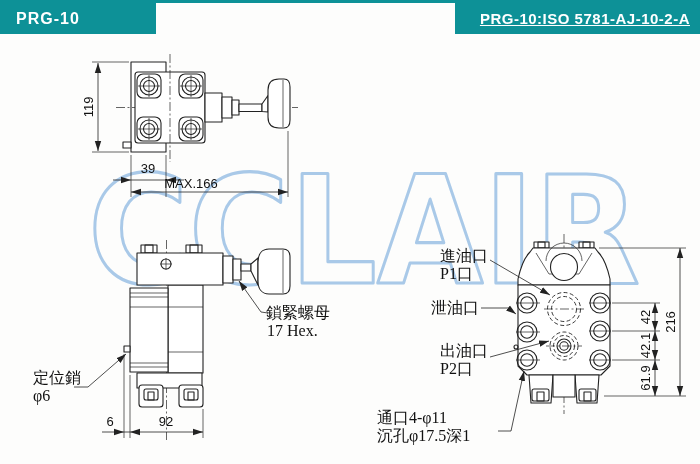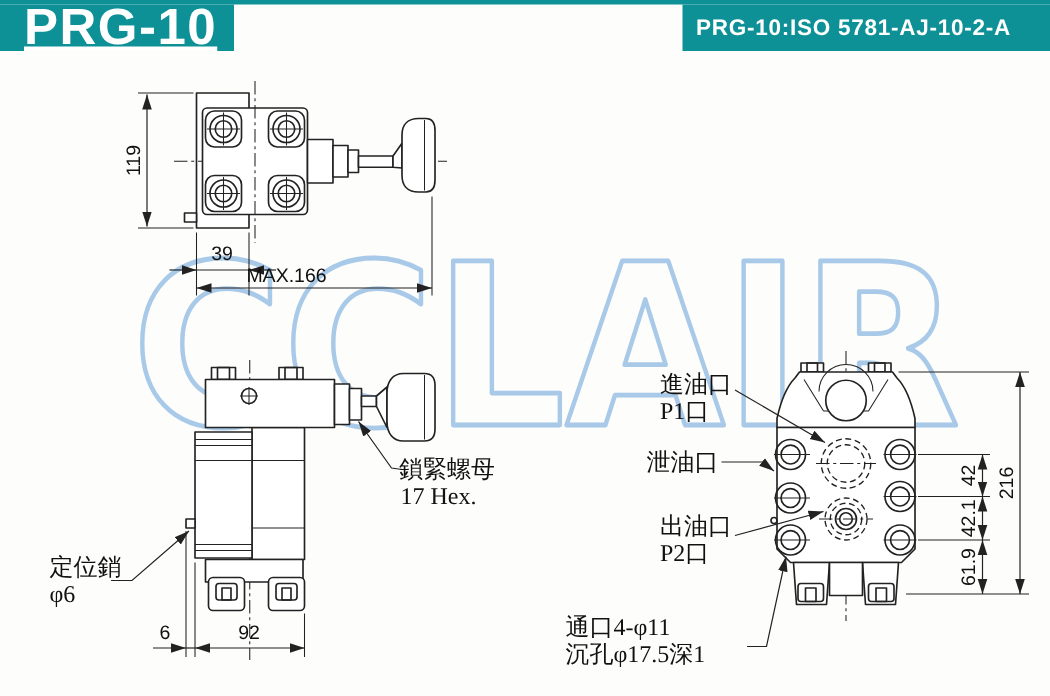--- a/index.html
+++ b/index.html
@@ -2,22 +2,22 @@
 <html style="--teal: #0d9197; --watermark-blue: #a9c9e8; --line: #222222;"><head>
 <meta charset="utf-8">
 <style>
   html,body{margin:0;padding:0;background:#e8e8e8;}
   #page{position:relative;width:700px;height:464px;background:#fdfdfc;overflow:hidden;
         font-family:"Liberation Sans",sans-serif;}
   #top-strip{position:absolute;left:0;top:0;width:700px;height:3px;background:var(--teal,#0d9197);}
   .banner{position:absolute;top:3px;height:31px;background:var(--teal,#0d9197);color:#fff;
           display:flex;align-items:center;}
   #banner-left{left:0;width:156px;padding-left:16px;box-sizing:border-box;}
-  #banner-left span{font-size:34px;font-weight:bold;letter-spacing:1px;text-decoration:underline;}
-  #banner-right{left:455px;width:245px;justify-content:flex-end;padding-right:26px;box-sizing:border-box;}
+  #banner-left span{font-size:16px;font-weight:bold;letter-spacing:1px;}
+  #banner-right{left:455px;width:245px;justify-content:flex-end;padding-right:10px;box-sizing:border-box;text-decoration:underline;}
   #banner-right span{font-size:15px;font-weight:bold;letter-spacing:0.5px;}
   svg{position:absolute;left:0;top:0;}
   .ln{fill:none;stroke:#222;stroke-width:1.1;stroke-linejoin:round;}
   .lnf{fill:#fff;stroke:#222;stroke-width:1.1;stroke-linejoin:round;}
   .thin{fill:none;stroke:#222;stroke-width:0.7;}
   .cl{fill:none;stroke:#222;stroke-width:0.7;stroke-dasharray:9 2.5 2 2.5;}
   .hid{fill:none;stroke:#222;stroke-width:0.9;stroke-dasharray:4 2.4;}
   .dim{fill:none;stroke:#222;stroke-width:0.8;}
   .dimtext{font:13px "Liberation Sans",sans-serif;fill:#111;}
   .label{font:16px "Liberation Serif","Liberation Sans",serif;fill:#111;}

